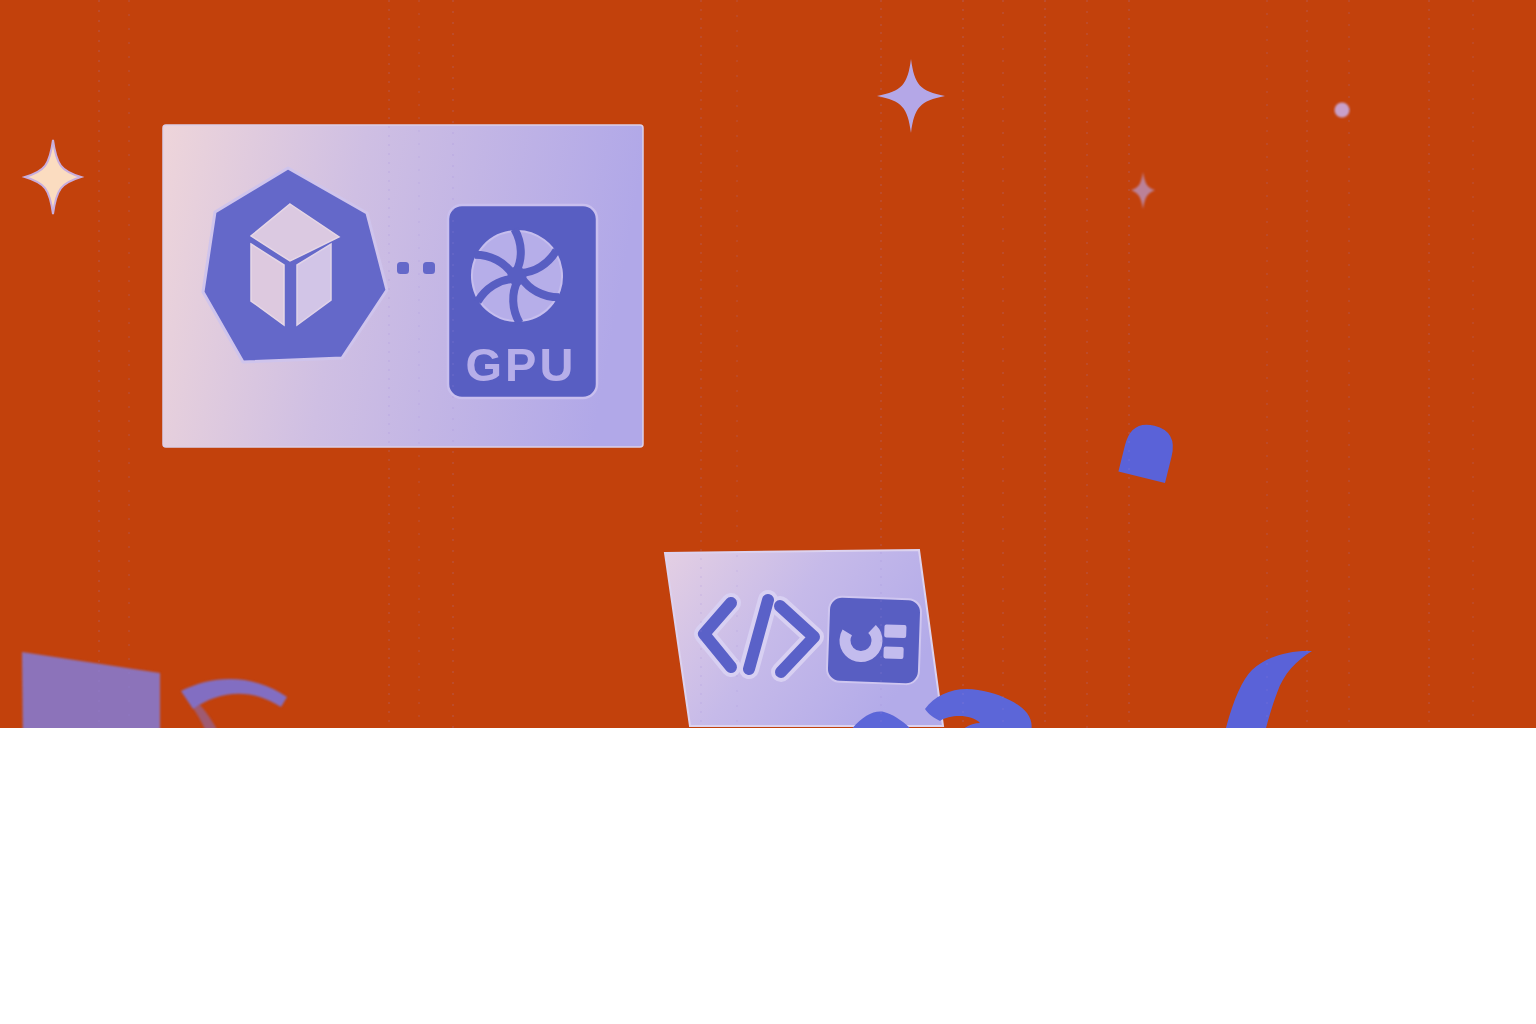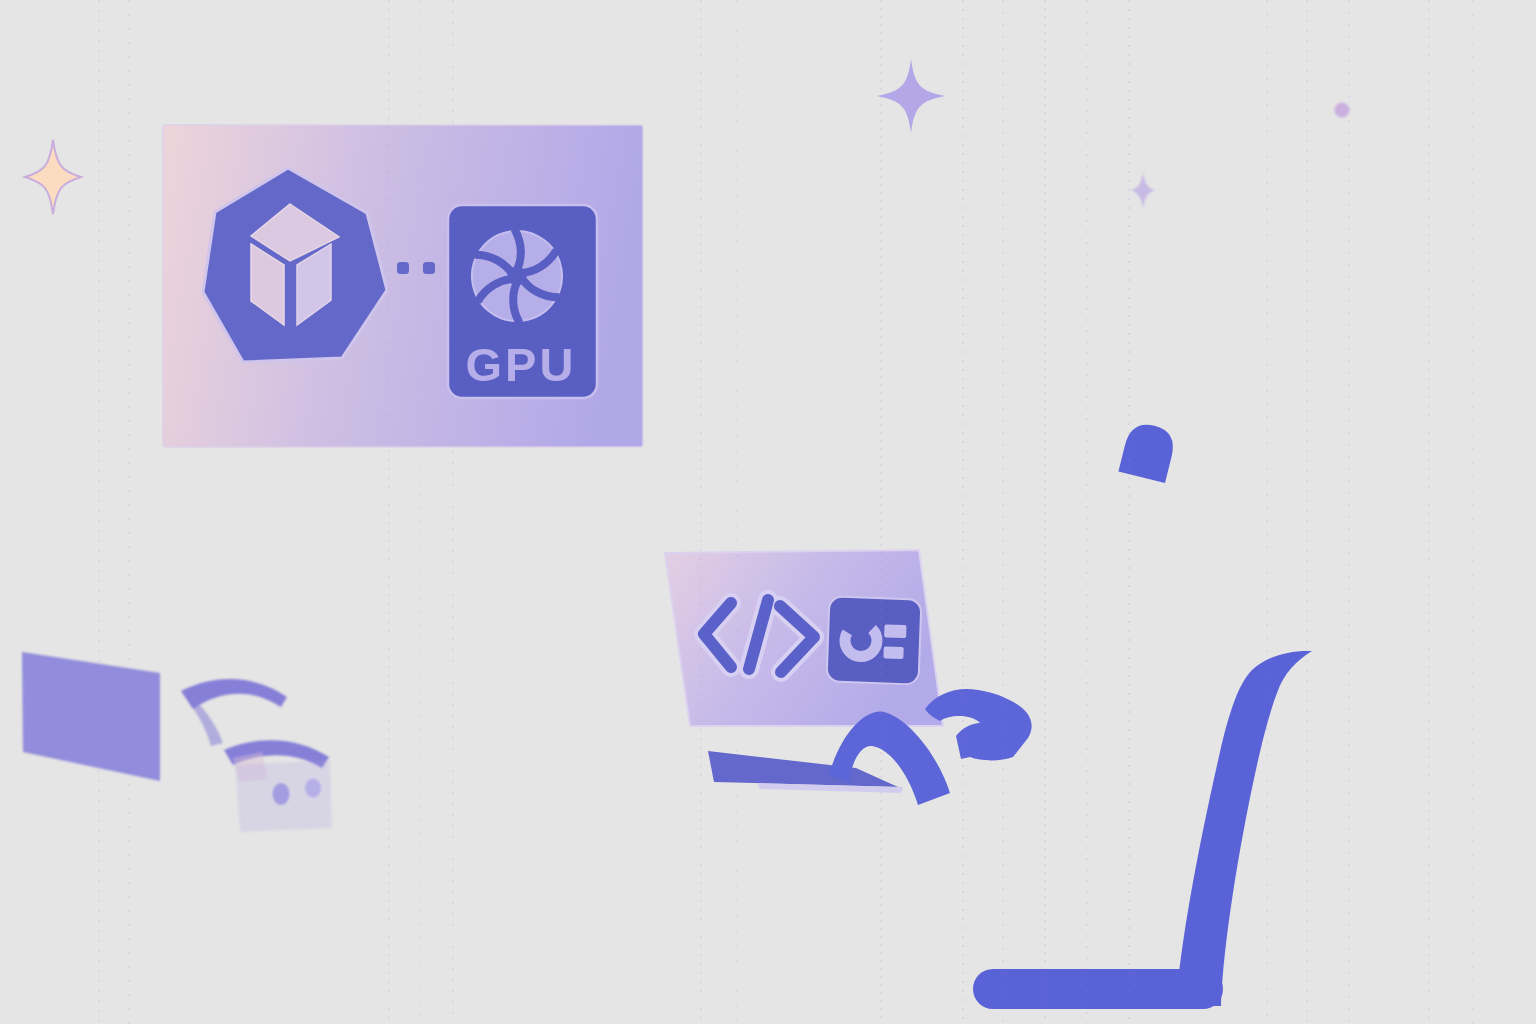--- a/index.html
+++ b/index.html
@@ -1,16 +1,16 @@
 <!DOCTYPE html>
 <html><head>
 <meta charset="utf-8">
 <style>
   html,body{margin:0;padding:0;background:#ffffff;font-family:"Liberation Sans",sans-serif;}
-  #canvas{position:relative;width:1536px;height:1024px;background:#e5e5e5;overflow:hidden;}
+  #canvas{position:relative;width:1536px;height:728px;background:#c2410c;overflow:hidden;}
   #art{position:absolute;left:0;top:0;}
   .gpu-text{font-family:"Liberation Sans",sans-serif;font-weight:bold;font-size:47px;letter-spacing:3px;}
   
   .noise{position:absolute;inset:0;pointer-events:none;opacity:.5;
     background-repeat:no-repeat;
     background-image:
       repeating-linear-gradient(to bottom, rgba(158,134,216,.32) 0 2px, transparent 2px 10px),
       repeating-linear-gradient(to bottom, rgba(158,134,216,.26) 0 2px, transparent 2px 14px),
       repeating-linear-gradient(to bottom, rgba(158,134,216,.30) 0 2px, transparent 2px 9px),
       repeating-linear-gradient(to bottom, rgba(158,134,216,.24) 0 2px, transparent 2px 13px),

